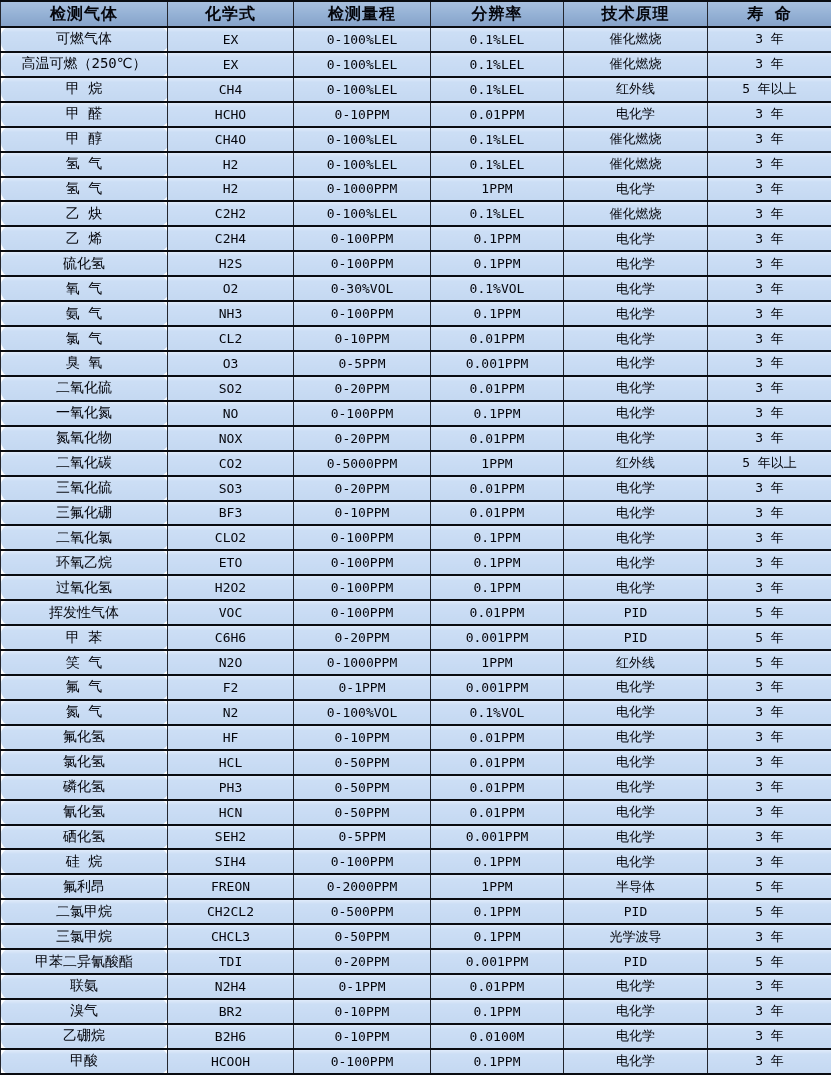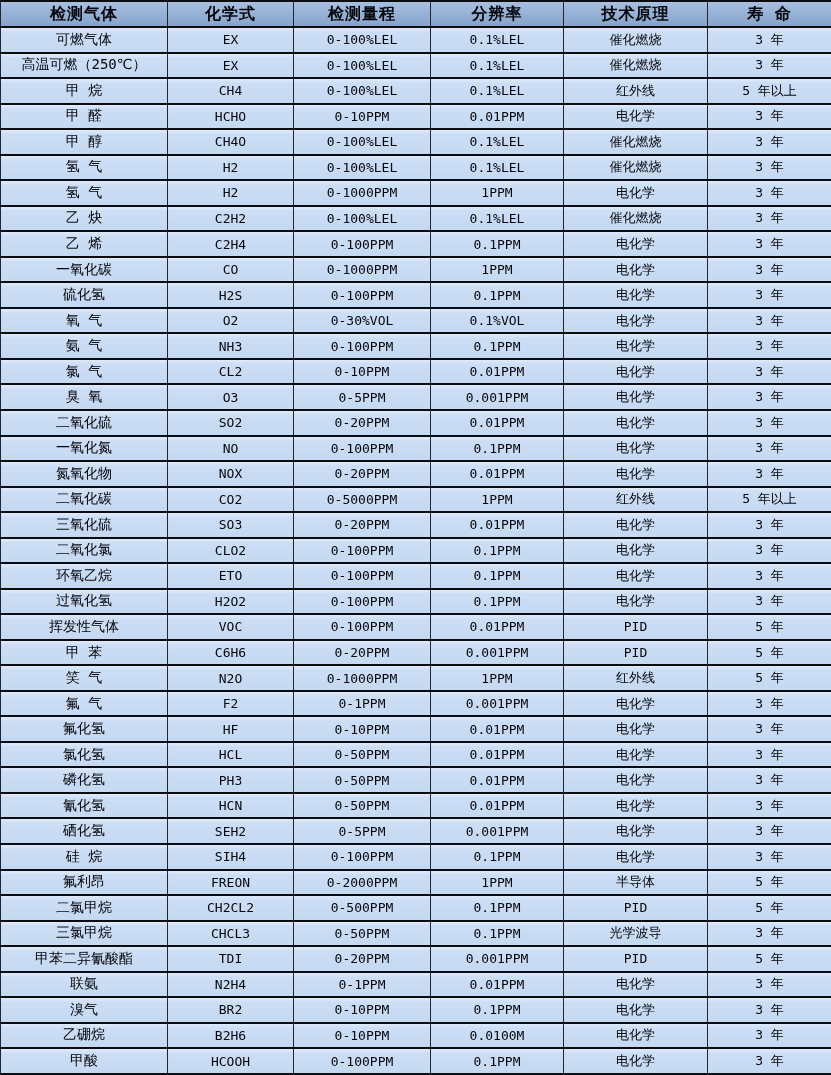--- a/index.html
+++ b/index.html
@@ -37,20 +37,21 @@
     letter-spacing: 1px;
     margin-left: 18px;
   }
   table.spec-table td {
     background: linear-gradient(180deg, #dfeafa 0%, #ccdef5 18%, #c4d8f1 100%);
     font-size: 13px;
     height: 21px;
   }
   table.spec-table td.cell-gas {
     font-size: 14px;
+    border-radius: 9px;
   }
   
   col.c-gas        { width: 167px; }
   col.c-formula    { width: 126px; }
   col.c-range      { width: 137px; }
   col.c-resolution { width: 133px; }
   col.c-principle  { width: 144px; }
   col.c-lifespan   { width: 124px; }
 </style>
 </head>
@@ -142,28 +143,20 @@
       </tr>
       <tr>
         <td class="cell-gas">乙 烯</td>
         <td class="cell-formula">C2H4</td>
         <td class="cell-range">0-100PPM</td>
         <td class="cell-resolution">0.1PPM</td>
         <td class="cell-principle">电化学</td>
         <td class="cell-lifespan">3 年</td>
       </tr>
       <tr>
-        <td class="cell-gas">一氧化碳</td>
-        <td class="cell-formula">CO</td>
-        <td class="cell-range">0-1000PPM</td>
-        <td class="cell-resolution">1PPM</td>
-        <td class="cell-principle">电化学</td>
-        <td class="cell-lifespan">3 年</td>
-      </tr>
-      <tr>
         <td class="cell-gas">硫化氢</td>
         <td class="cell-formula">H2S</td>
         <td class="cell-range">0-100PPM</td>
         <td class="cell-resolution">0.1PPM</td>
         <td class="cell-principle">电化学</td>
         <td class="cell-lifespan">3 年</td>
       </tr>
       <tr>
         <td class="cell-gas">氧 气</td>
         <td class="cell-formula">O2</td>
@@ -230,20 +223,28 @@
       </tr>
       <tr>
         <td class="cell-gas">三氧化硫</td>
         <td class="cell-formula">SO3</td>
         <td class="cell-range">0-20PPM</td>
         <td class="cell-resolution">0.01PPM</td>
         <td class="cell-principle">电化学</td>
         <td class="cell-lifespan">3 年</td>
       </tr>
       <tr>
+        <td class="cell-gas">三氟化硼</td>
+        <td class="cell-formula">BF3</td>
+        <td class="cell-range">0-10PPM</td>
+        <td class="cell-resolution">0.01PPM</td>
+        <td class="cell-principle">电化学</td>
+        <td class="cell-lifespan">3 年</td>
+      </tr>
+      <tr>
         <td class="cell-gas">二氧化氯</td>
         <td class="cell-formula">CLO2</td>
         <td class="cell-range">0-100PPM</td>
         <td class="cell-resolution">0.1PPM</td>
         <td class="cell-principle">电化学</td>
         <td class="cell-lifespan">3 年</td>
       </tr>
       <tr>
         <td class="cell-gas">环氧乙烷</td>
         <td class="cell-formula">ETO</td>
@@ -286,20 +287,28 @@
       </tr>
       <tr>
         <td class="cell-gas">氟 气</td>
         <td class="cell-formula">F2</td>
         <td class="cell-range">0-1PPM</td>
         <td class="cell-resolution">0.001PPM</td>
         <td class="cell-principle">电化学</td>
         <td class="cell-lifespan">3 年</td>
       </tr>
       <tr>
+        <td class="cell-gas">氮 气</td>
+        <td class="cell-formula">N2</td>
+        <td class="cell-range">0-100%VOL</td>
+        <td class="cell-resolution">0.1%VOL</td>
+        <td class="cell-principle">电化学</td>
+        <td class="cell-lifespan">3 年</td>
+      </tr>
+      <tr>
         <td class="cell-gas">氟化氢</td>
         <td class="cell-formula">HF</td>
         <td class="cell-range">0-10PPM</td>
         <td class="cell-resolution">0.01PPM</td>
         <td class="cell-principle">电化学</td>
         <td class="cell-lifespan">3 年</td>
       </tr>
       <tr>
         <td class="cell-gas">氯化氢</td>
         <td class="cell-formula">HCL</td>

